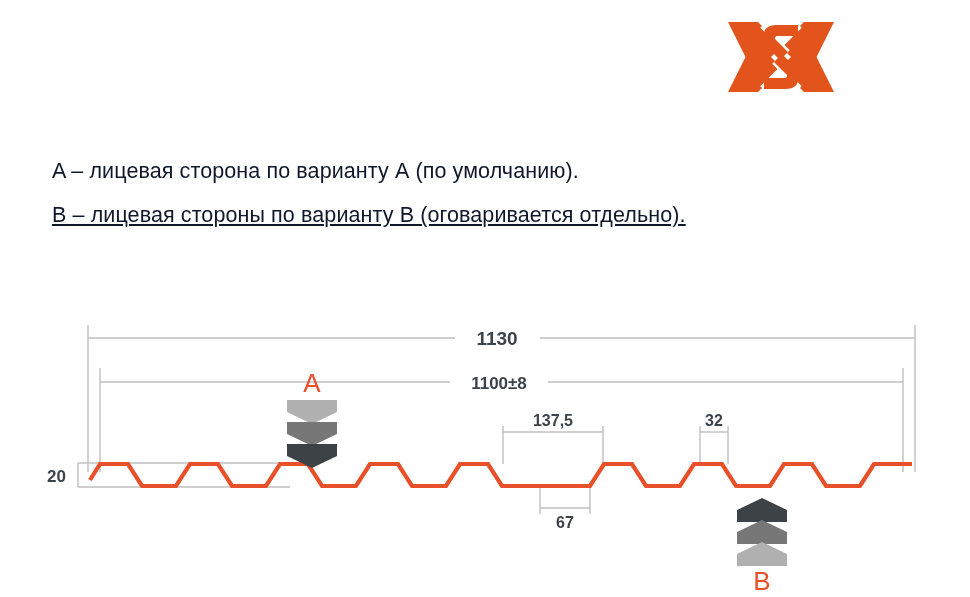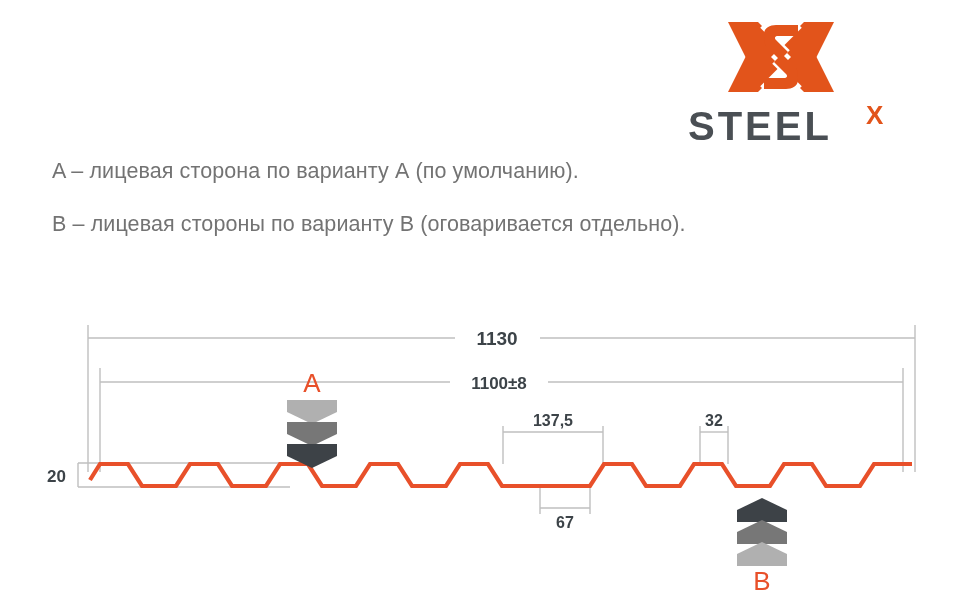--- a/index.html
+++ b/index.html
@@ -46,27 +46,27 @@
     top: 88px;
     width: 215px;
     height: 46px;
   }
 
   
   .note-line {
     position: absolute;
     left: 52px;
     font-size: 21.5px;
-    color: #737373;
+    color: #0f172a;
     letter-spacing: 0.1px;
     white-space: nowrap;
     font-weight: 400;
   }
   #note-a { top: 159px; }
-  #note-b { top: 212px; }
+  #note-b { top: 203px; text-decoration: underline; }
 
   
   #drawing {
     position: absolute;
     left: 0;
     top: 300px;
     width: 796px;
     height: 297px;
   }
   #drawing svg {
@@ -115,26 +115,20 @@
           <path d="M74,72 L48,46"></path>
         </g>
 
         <g fill="#E2541B">
           <path d="M38,18 C38,12 44,9 50,9 L72,9 L72,20 L52,20 C49,20 48,22 50,24 L62,36 L54,44 L40,30 C38,27 38,22 38,18 Z"></path>
           <path d="M72,64 C72,70 66,73 60,73 L38,73 L38,62 L58,62 C61,62 62,60 60,58 L48,46 L56,38 L70,52 C72,55 72,60 72,64 Z"></path>
         </g>
       </svg>
     </div>
 
-    <div id="logo-wordmark">
-      <svg width="215" height="46" viewBox="0 0 215 46" xmlns="http://www.w3.org/2000/svg">
-        <text x="0" y="36" font-family="Liberation Sans, sans-serif" font-size="40" font-weight="bold" letter-spacing="3" fill="#4A4F54">STEEL</text>
-        <text x="178" y="20" font-family="Liberation Sans, sans-serif" font-size="26" font-weight="bold" fill="#E2541B">X</text>
-      </svg>
-    </div>
   </div>
 
   <div class="note-line" id="note-a">A – лицевая сторона по варианту А (по умолчанию).</div>
 
   <div class="note-line" id="note-b">B – лицевая стороны по варианту B (оговаривается отдельно).</div>
 
   <div id="drawing">
     <svg width="970" height="297" viewBox="0 0 970 297" xmlns="http://www.w3.org/2000/svg">
 
       <g stroke="#BFBFBF" stroke-width="1.4" fill="none">

